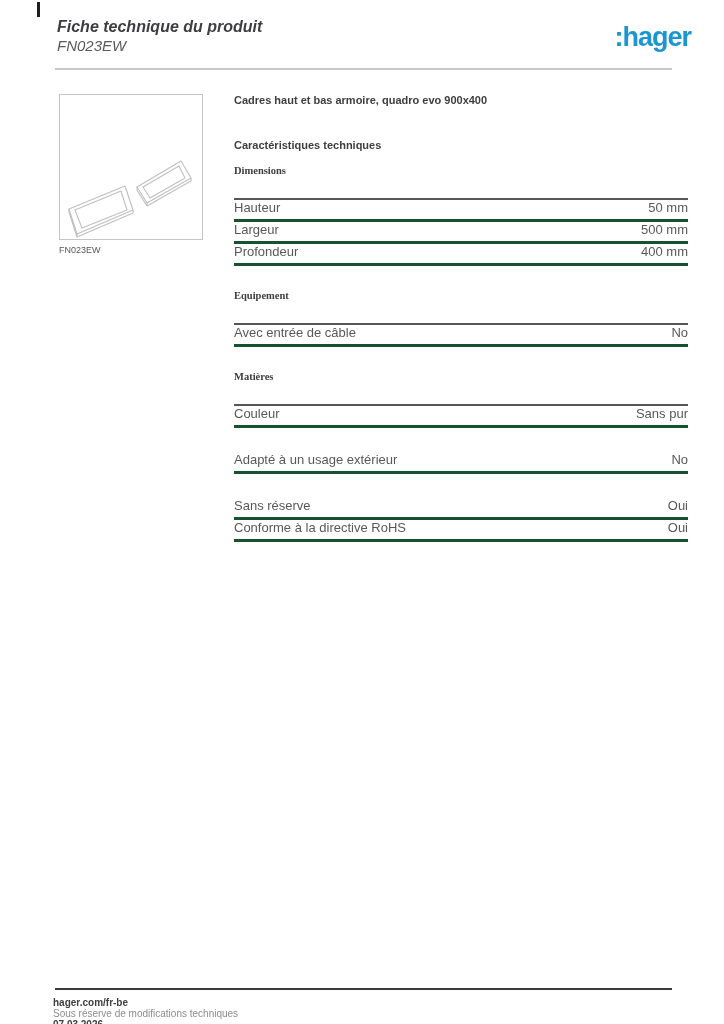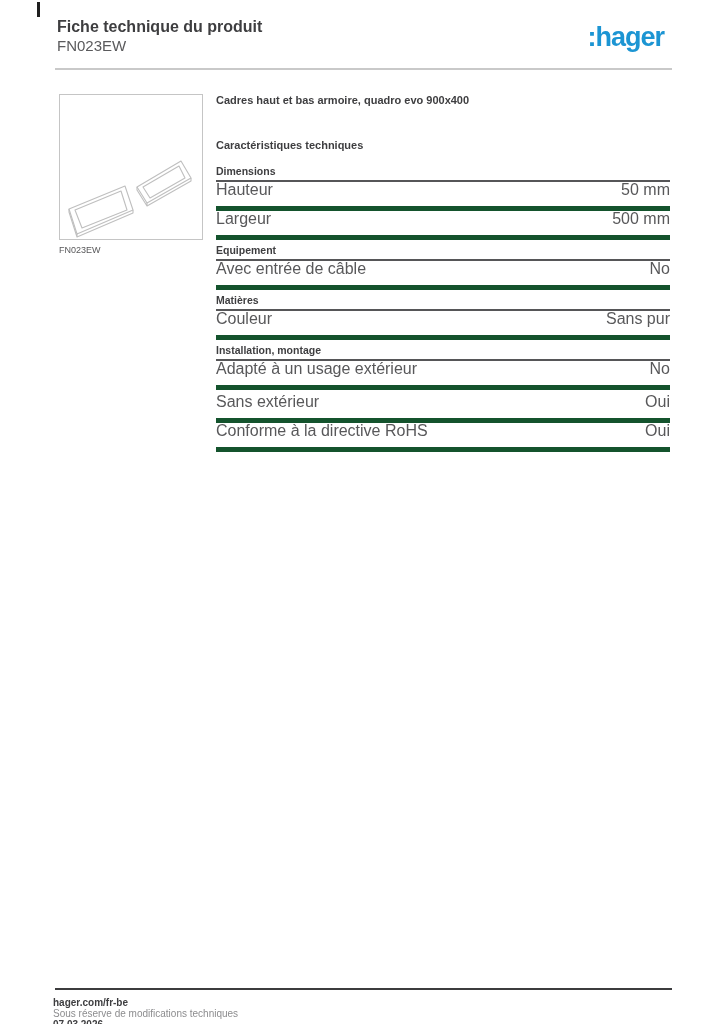--- a/index.html
+++ b/index.html
@@ -4,43 +4,43 @@
 <style>
   * { margin:0; padding:0; box-sizing:border-box; }
   html,body { background:#ffffff; }
   body {
     width:724px; height:1024px; position:relative; overflow:hidden;
     font-family:"Liberation Sans", sans-serif; color:#58585a;
   }
   .crop-mark { position:absolute; left:37px; top:2px; width:3px; height:15px; background:#1f1f1f; }
 
   
-  .header { position:absolute; left:57px; top:17px; }
+  .header { position:absolute; left:57px; top:17px;font-style:italic; }
   .page-title { font-size:16px; font-weight:bold; color:#3e3e40; line-height:19px; }
   .product-ref { font-size:15px; font-weight:normal; color:#5a5a5c; line-height:18px; margin-top:1px; }
-  .logo { position:absolute; right:60px; top:24px; font-size:27px; font-weight:bold;
+  .logo { position:absolute; right:33px; top:24px; font-size:27px; font-weight:bold;
           letter-spacing:-1px; line-height:27px; }
   .header-rule { position:absolute; left:55px; right:52px; top:68px; height:2px; background:#c9c9c9; }
 
   
   .image-box { position:absolute; left:59px; top:94px; width:144px; height:146px;
                border:1px solid #c5c5c5; background:#fff; }
   .image-caption { position:absolute; left:59px; top:245px; font-size:9px; color:#58585a; }
 
   
-  .specs { position:absolute; left:216px; top:94px; width:454px; }
+  .specs { position:absolute; left:234px; top:94px; width:454px; }
   .product-name { font-size:11px; font-weight:bold; color:#3e3e40; line-height:13px; }
   .specs-heading { font-size:11px; font-weight:bold; color:#3e3e40; margin-top:32px; line-height:13px; }
   .sections { margin-top:13px; }
-  .spec-section + .spec-section { margin-top:4px; }
+  .spec-section + .spec-section { margin-top:24px; }
   .spec-title { font-size:10.5px; font-weight:bold; color:#3e3e40;
-                padding-bottom:3px; border-bottom:2px solid #565658; line-height:12px; }
+                padding-bottom:21px; border-bottom:2px solid #565658; line-height:12px;font-family:Liberation Serif, serif; }
   .spec-row { display:flex; justify-content:space-between; align-items:baseline;
-              font-size:16px; color:#58585a; padding:2px 0 2px 0;
-              border-bottom:5px solid #14532d; line-height:11px; height:29px; }
+              font-size:13px; color:#58585a; padding:2px 0 2px 0;
+              border-bottom:3px solid #14532d; line-height:11px; height:22px; }
   .spec-label { text-align:left; }
   .spec-value { text-align:right; }
 
   
   .footer-rule { position:absolute; left:55px; right:52px; top:988px; height:2px; background:#3c3c3e; }
   .footer-row { position:absolute; left:53px; right:52px; top:997px;
                 display:flex; justify-content:space-between; align-items:baseline;flex-direction:column; }
   .footer-left  { font-size:10px; font-weight:bold; color:#3e3e40; text-decoration:none; }
   .footer-center{ font-size:10px; color:#8c8c8e; }
   .footer-right { font-size:10px; font-weight:bold; color:#3e3e40; }
@@ -84,45 +84,48 @@
       <div class="spec-section">
         <div class="spec-title">Dimensions</div>
         <div class="spec-row">
           <span class="spec-label">Hauteur</span>
           <span class="spec-value">50 mm</span>
         </div>
         <div class="spec-row">
           <span class="spec-label">Largeur</span>
           <span class="spec-value">500 mm</span>
         </div>
+        <div class="spec-row">
+          <span class="spec-label">Profondeur</span>
+          <span class="spec-value">400 mm</span>
+        </div>
       </div>
       <div class="spec-section">
         <div class="spec-title">Equipement</div>
         <div class="spec-row">
           <span class="spec-label">Avec entrée de câble</span>
           <span class="spec-value">No</span>
         </div>
       </div>
       <div class="spec-section">
         <div class="spec-title">Matières</div>
         <div class="spec-row">
           <span class="spec-label">Couleur</span>
           <span class="spec-value">Sans pur</span>
         </div>
       </div>
       <div class="spec-section">
-        <div class="spec-title">Installation, montage</div>
         <div class="spec-row">
           <span class="spec-label">Adapté à un usage extérieur</span>
           <span class="spec-value">No</span>
         </div>
       </div>
       <div class="spec-section">
         <div class="spec-row">
-          <span class="spec-label">Sans extérieur</span>
+          <span class="spec-label">Sans réserve</span>
           <span class="spec-value">Oui</span>
         </div>
         <div class="spec-row">
           <span class="spec-label">Conforme à la directive RoHS</span>
           <span class="spec-value">Oui</span>
         </div>
       </div>
     </div>
 </section>
 

